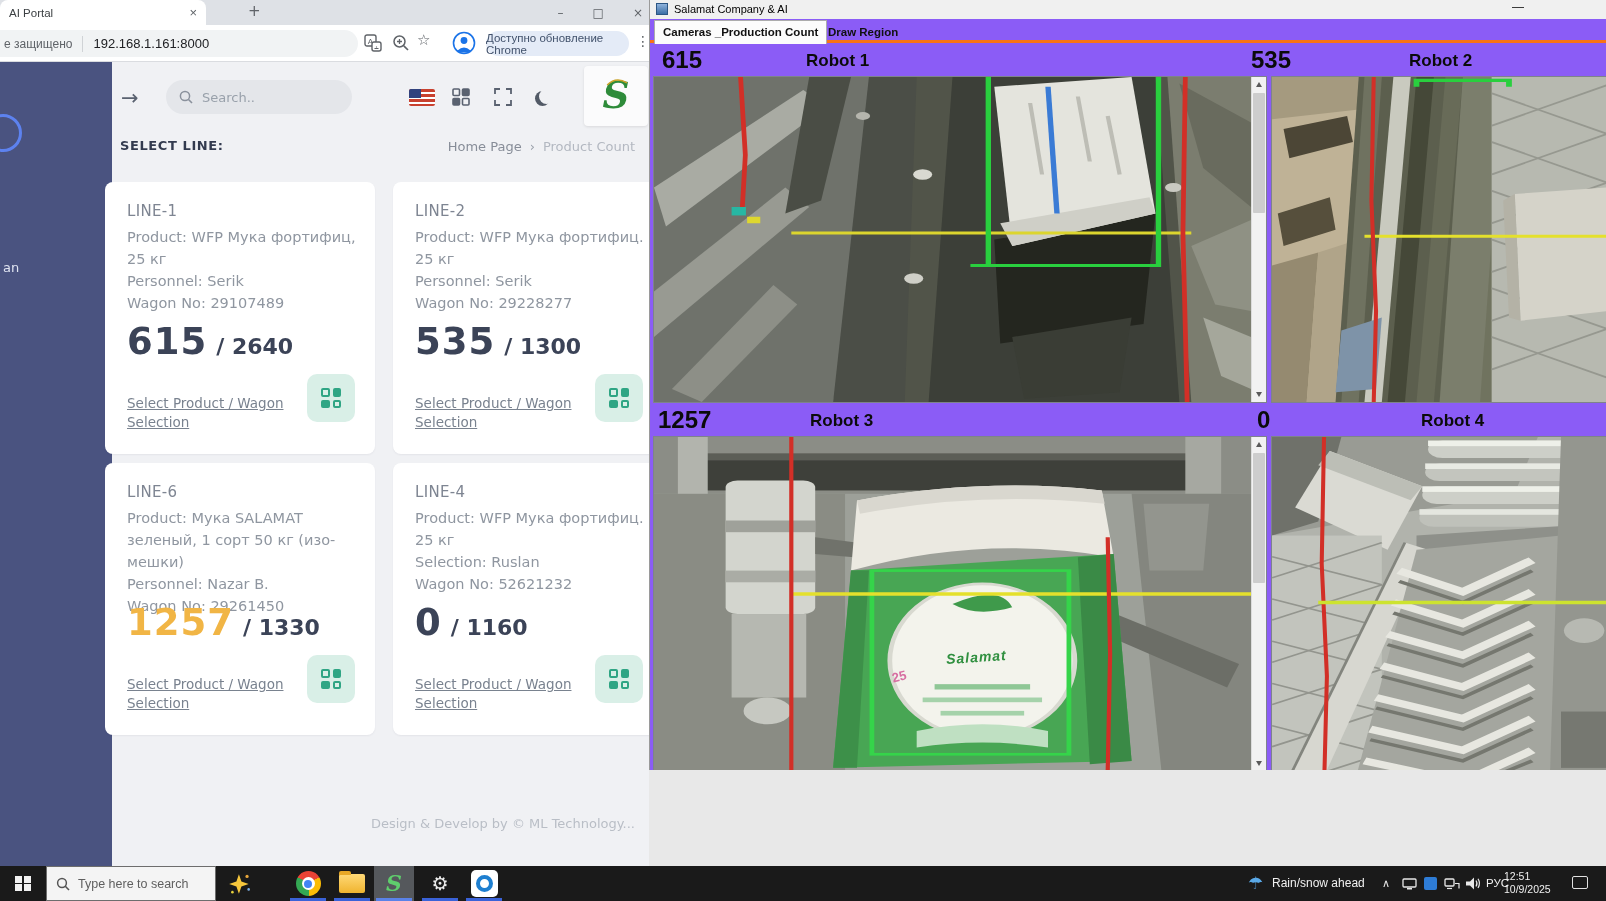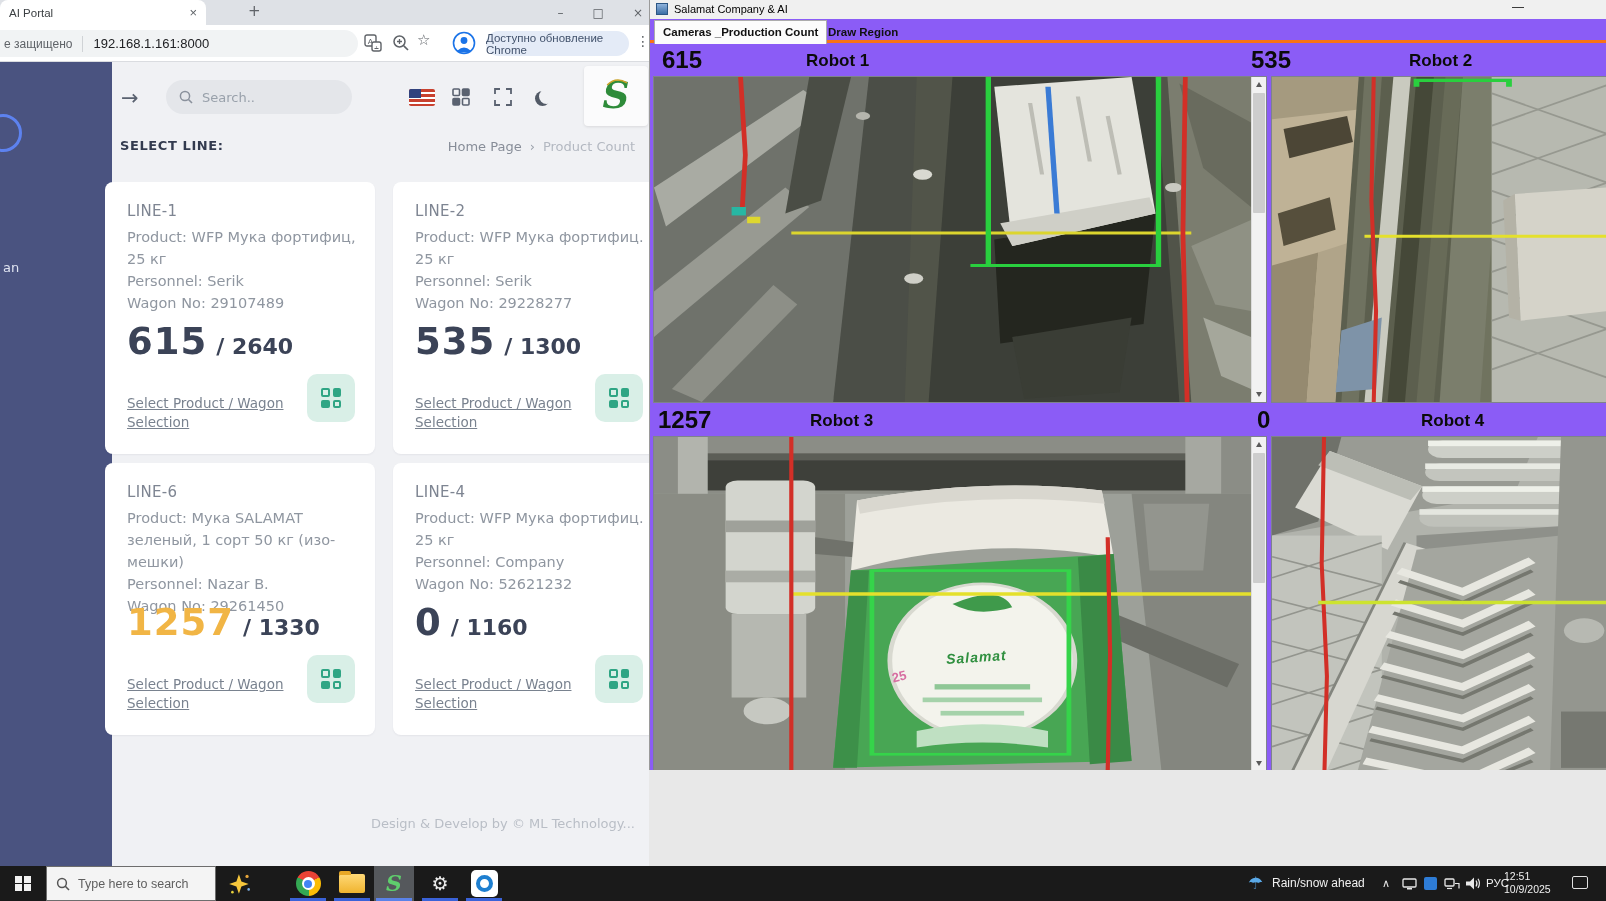--- a/index.html
+++ b/index.html
@@ -252,21 +252,21 @@
               <i class="f"></i>
               <i></i>
             </span>
           </div>
       </div>
 
       <div class="card" style="left:393px;top:401px">
         <div class="line">LINE-4</div>
         <div class="meta">
           <div>Product: WFP Мука фортифиц. 25 кг</div>
-          <div>Personnel: Company</div>
+          <div>Selection: Ruslan</div>
           <div>Wagon No: 52621232</div>
         </div>
         <div class="cnt">
             <span class="big" style="color: rgb(59, 67, 87);">0</span>
             <span class="tot">/ 1160</span>
           </div>
         <div class="lnk">Select Product / Wagon Selection</div>
         <div class="gbtn">
             <span class="gicon">
               <i></i>

